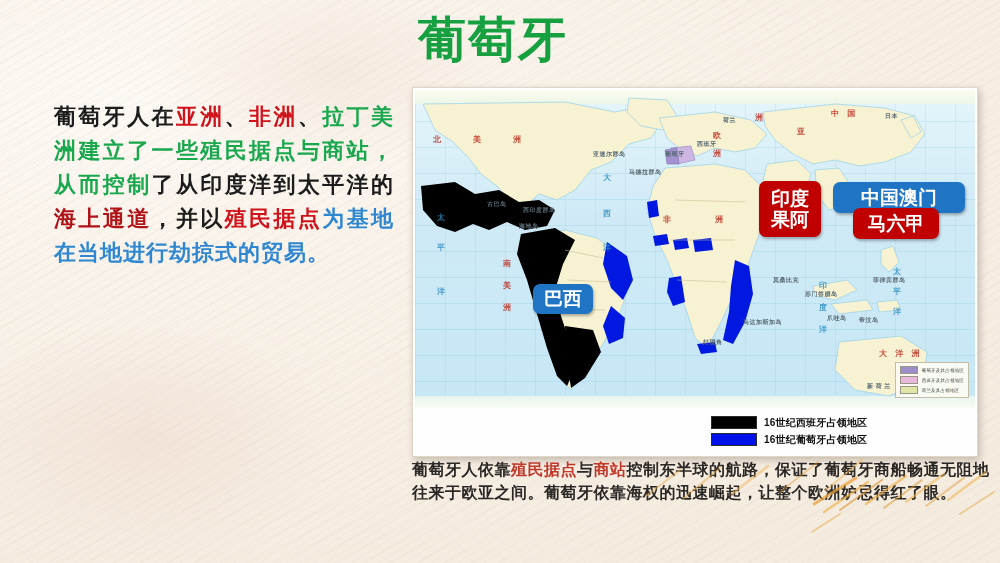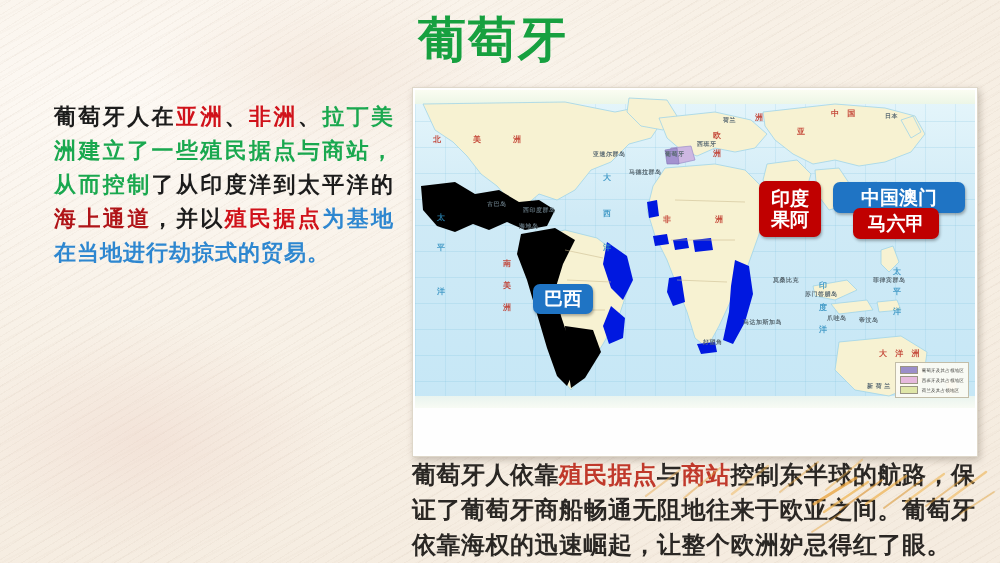--- a/index.html
+++ b/index.html
@@ -134,21 +134,21 @@
   #legend .sw.black{background:#000;}
   #legend .sw.blue{background:#0010e8;}
   #legend .lt{
     font-size:10px;font-weight:700;color:#101010;letter-spacing:.2px;
     font-family:"Liberation Sans","DejaVu Sans",sans-serif;
   }
 
   
   #caption{
     position:absolute;left:412px;top:458px;width:580px;
-    font-size:24px;line-height:1.45;font-weight:700;letter-spacing:.5px;
+    font-size:16px;line-height:1.45;font-weight:700;letter-spacing:.5px;
     color:#2a2724;
   }
   #caption .c-red{color:#c0392b;}
 
   
   .brush{position:absolute;pointer-events:none;}
 </style>
 </head>
 <body>
 
@@ -307,20 +307,28 @@
     <div id="callouts">
         <div class="callout blue" style="left: 118px; top: 194px; width: 60px; height: 30px; font-size: 19px; white-space: pre-line;">巴西</div>
         <div class="callout red" style="left: 344px; top: 91px; width: 62px; height: 56px; font-size: 19px; white-space: pre-line;">印度
 果阿</div>
         <div class="callout blue" style="left: 418px; top: 92px; width: 132px; height: 31px; font-size: 19px; white-space: pre-line;">中国澳门</div>
         <div class="callout red" style="left: 438px; top: 118px; width: 86px; height: 31px; font-size: 19px; white-space: pre-line;">马六甲</div>
       </div>
   </div>
 
   <div id="legend">
+      <div class="lrow">
+        <div class="sw black" style="background: rgb(0, 0, 0);"></div>
+        <div class="lt">16世纪西班牙占领地区</div>
+      </div>
+      <div class="lrow">
+        <div class="sw blue" style="background: rgb(0, 16, 232);"></div>
+        <div class="lt">16世纪葡萄牙占领地区</div>
+      </div>
     </div>
 </div>
 
 <div id="caption"><span class="c-black">葡萄牙人依靠</span><span class="c-red">殖民据点</span><span class="c-black">与</span><span class="c-red">商站</span><span class="c-black">控制东半球的航路，保证了葡萄牙商船畅通无阻地往来于欧亚之间。葡萄牙依靠海权的迅速崛起，让整个欧洲妒忌得红了眼。</span></div>
 
 <svg class="brush" style="left:810px;top:470px;" width="190" height="93" viewBox="0 0 190 93">
   <g stroke-linecap="round" fill="none">
     <path d="M4 34 L46 8" stroke="#e8a13a" stroke-width="3" opacity=".75"></path>
     <path d="M14 42 L58 12" stroke="#f0b44e" stroke-width="2.4" opacity=".7"></path>
     <path d="M30 40 L72 10" stroke="#d98f2c" stroke-width="2" opacity=".6"></path>

